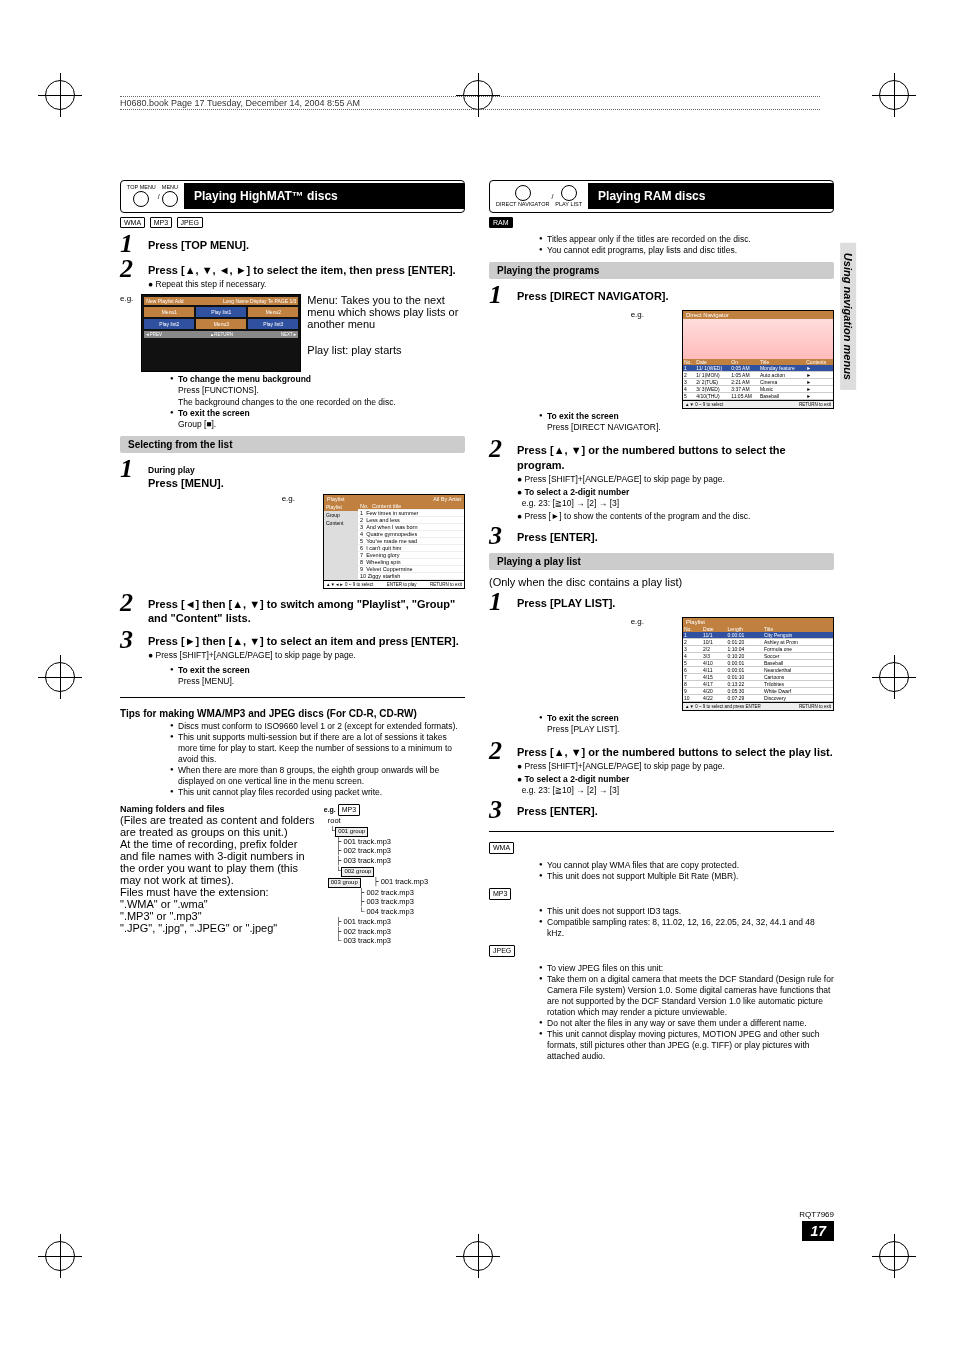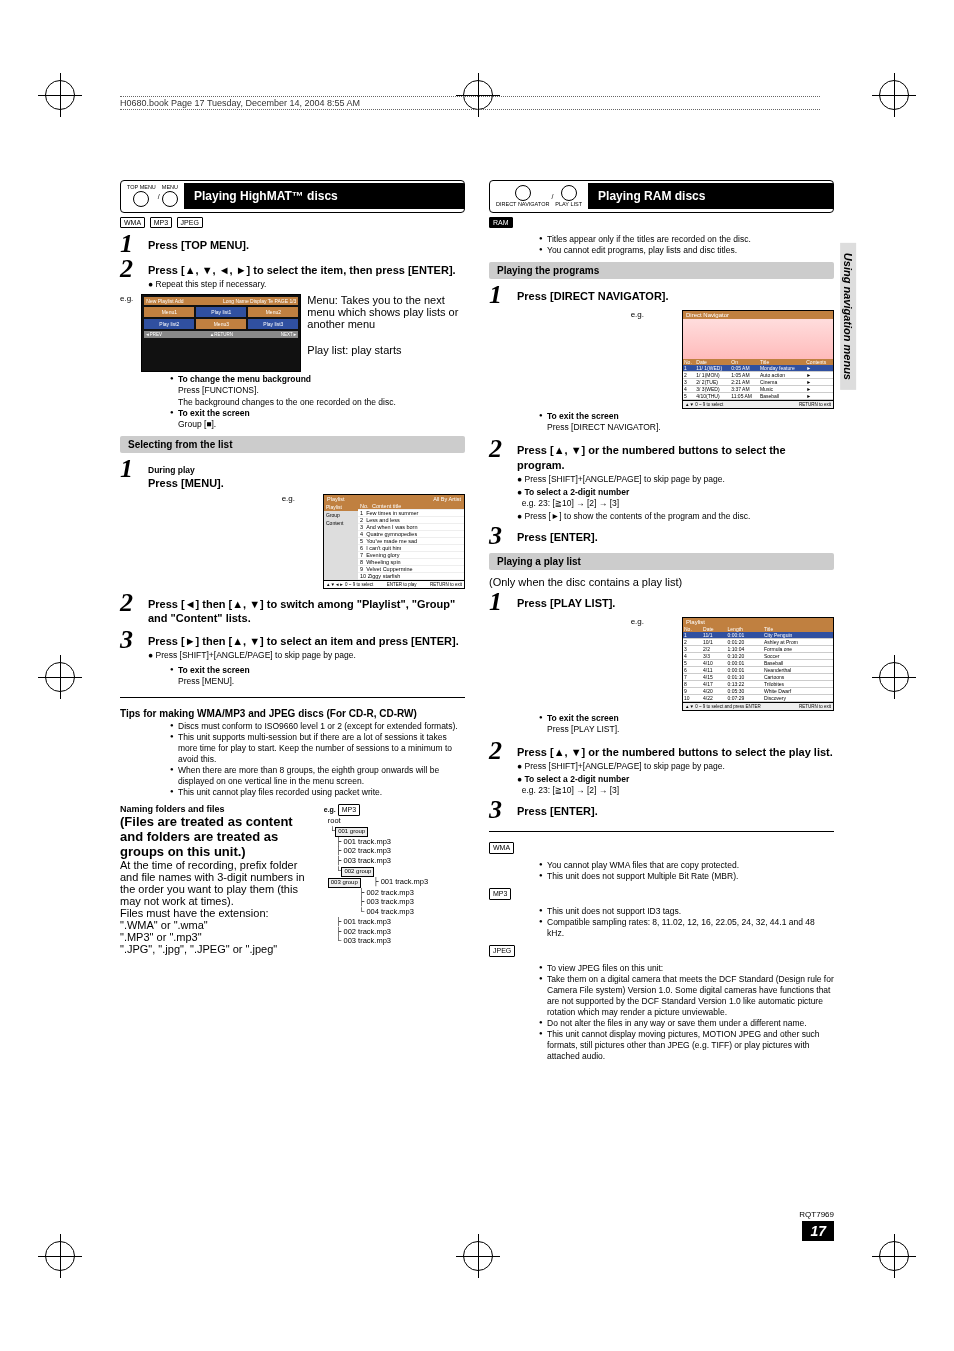--- a/index.html
+++ b/index.html
@@ -419,21 +419,21 @@
       <ul class="bullets">
         <li>Discs must conform to ISO9660 level 1 or 2 (except for extended formats).</li>
         <li>This unit supports multi-session but if there are a lot of sessions it takes more time for play to start. Keep the number of sessions to a minimum to avoid this.</li>
         <li>When there are more than 8 groups, the eighth group onwards will be displayed on one vertical line in the menu screen.</li>
         <li>This unit cannot play files recorded using packet write.</li>
       </ul>
 
       <div class="flex-row">
         <div style="flex:1.4">
           <div class="naming-title">Naming folders and files</div>
-          <div style="font-weight:bold;font-size:13px">(Files are treated as content and folders are treated as groups on this unit.)</div>
+          <div style="font-weight:normal;font-size:11px">(Files are treated as content and folders are treated as groups on this unit.)</div>
           <div class="small">At the time of recording, prefix folder and file names with 3-digit numbers in the order you want to play them (this may not work at times).</div>
           <div class="small">Files must have the extension:</div>
           <div class="small">".WMA" or ".wma"</div>
           <div class="small">".MP3" or ".mp3"</div>
           <div class="small">".JPG", ".jpg", ".JPEG" or ".jpeg"</div>
         </div>
         <div style="flex:1">
           <div class="tiny"><b>e.g.</b> <span class="badge">MP3</span></div>
           <div class="tree">
             <div>root</div>

